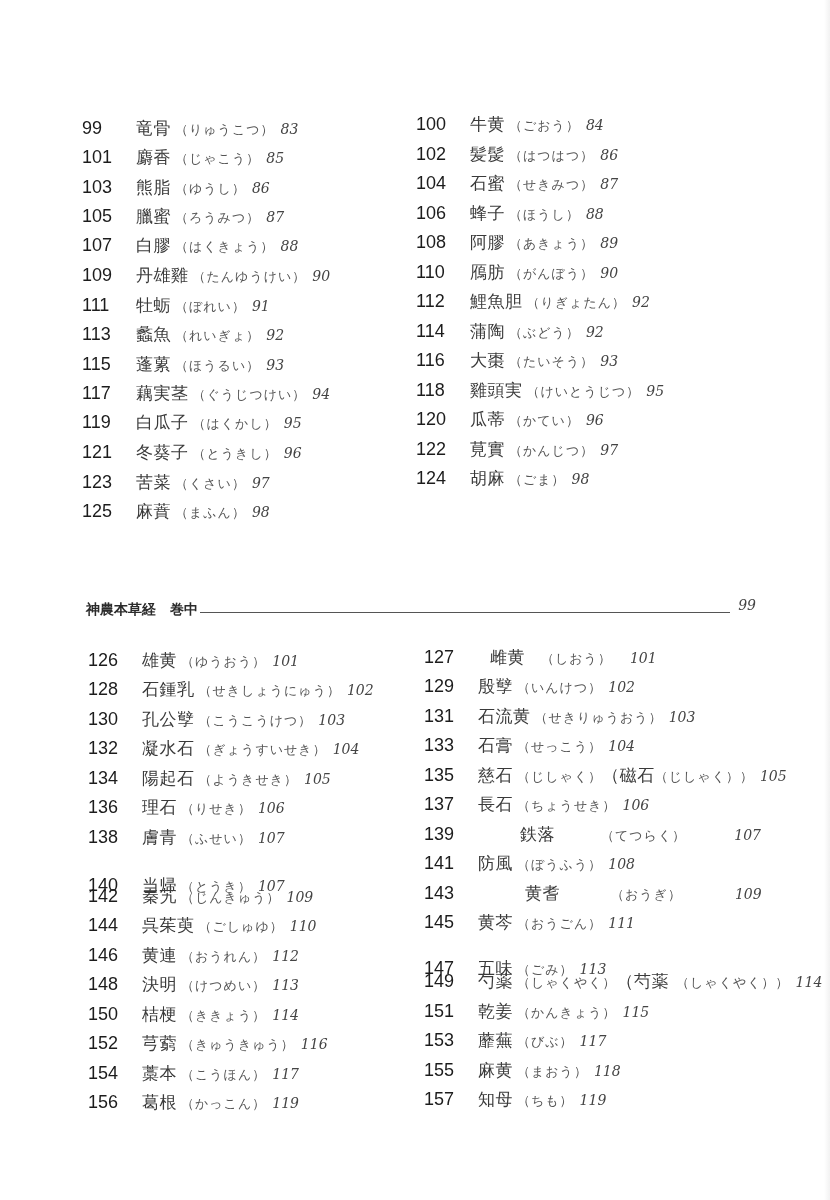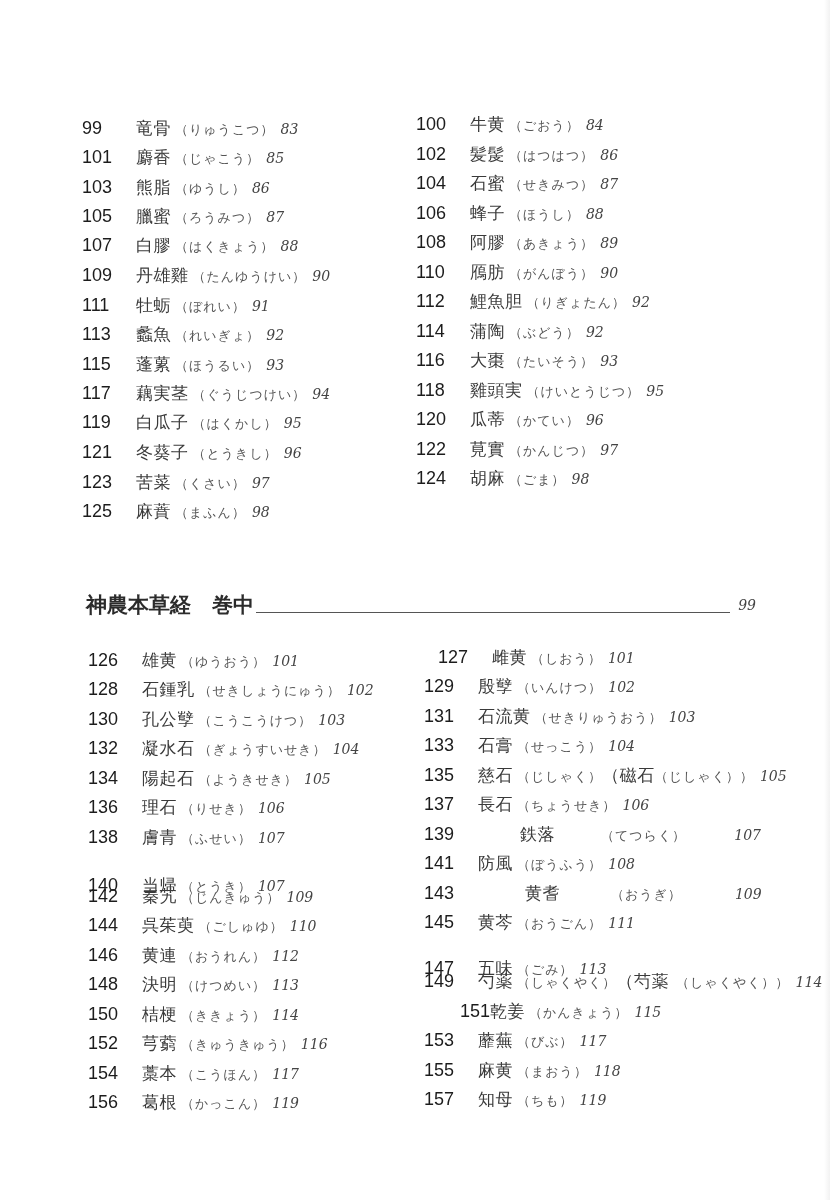--- a/index.html
+++ b/index.html
@@ -41,21 +41,21 @@
     font-size: 14px;
     color: #444;
     margin-left: 6px;
   }
   .section-header {
     position: absolute; left: 86px; top: 582px; width: 670px; height: 34px;
     display: flex; align-items: flex-end;
   }
   .section-title {
     font-family: "DejaVu Sans", sans-serif;
-    font-weight: bold; font-size: 21px; color: #2b2b2b;
+    font-weight: bold; font-size: 14px; color: #2b2b2b;
     white-space: pre;
     line-height: 1;
   }
   .section-rule {
     flex: 1; border-bottom: 1px solid #555; margin: 0 8px 3px 2px; height: 1px;
   }
   .section-page {
     font-family: "DejaVu Serif", serif; font-style: italic;
     font-size: 14px; color: #444; line-height: 1; margin-bottom: 4px;
   }
@@ -336,21 +336,21 @@
       </div>
     <div class="entry" style="top:1091px; left:0;">
         <span class="num">156</span>
         <span class="kanji">葛根</span>
         <span class="reading">（かっこん）</span>
         <span class="page">119</span>
       </div>
   </div>
 
   <div class="col" style="left:424px; top:0;">
-    <div class="entry" style="top:646px; left:14px;">
+    <div class="entry" style="top:646px; left:0;gap:12px;">
         <span class="num">127</span>
         <span class="kanji">雌黄</span>
         <span class="reading">（しおう）</span>
         <span class="page">101</span>
       </div>
     <div class="entry" style="top:675px; left:0;">
         <span class="num">129</span>
         <span class="kanji">殷孼</span>
         <span class="reading">（いんけつ）</span>
         <span class="page">102</span>
@@ -412,21 +412,21 @@
         <span class="page">113</span>
       </div>
     <div class="entry" style="top:970px; left:0;">
         <span class="num">149</span>
         <span class="kanji">勺薬</span>
         <span class="reading">（しゃくやく）</span>
         <span class="kanji">（芍薬</span>
         <span class="reading" style="margin-left:7px">（しゃくやく））</span>
         <span class="page">114</span>
       </div>
-    <div class="entry" style="top:1000px; left:12px;text-align:right;">
+    <div class="entry" style="top:1000px; left:0;">
         <span class="num">151</span>
         <span class="kanji">乾姜</span>
         <span class="reading">（かんきょう）</span>
         <span class="page">115</span>
       </div>
     <div class="entry" style="top:1029px; left:0;">
         <span class="num">153</span>
         <span class="kanji">蘼蕪</span>
         <span class="reading">（びぶ）</span>
         <span class="page">117</span>

